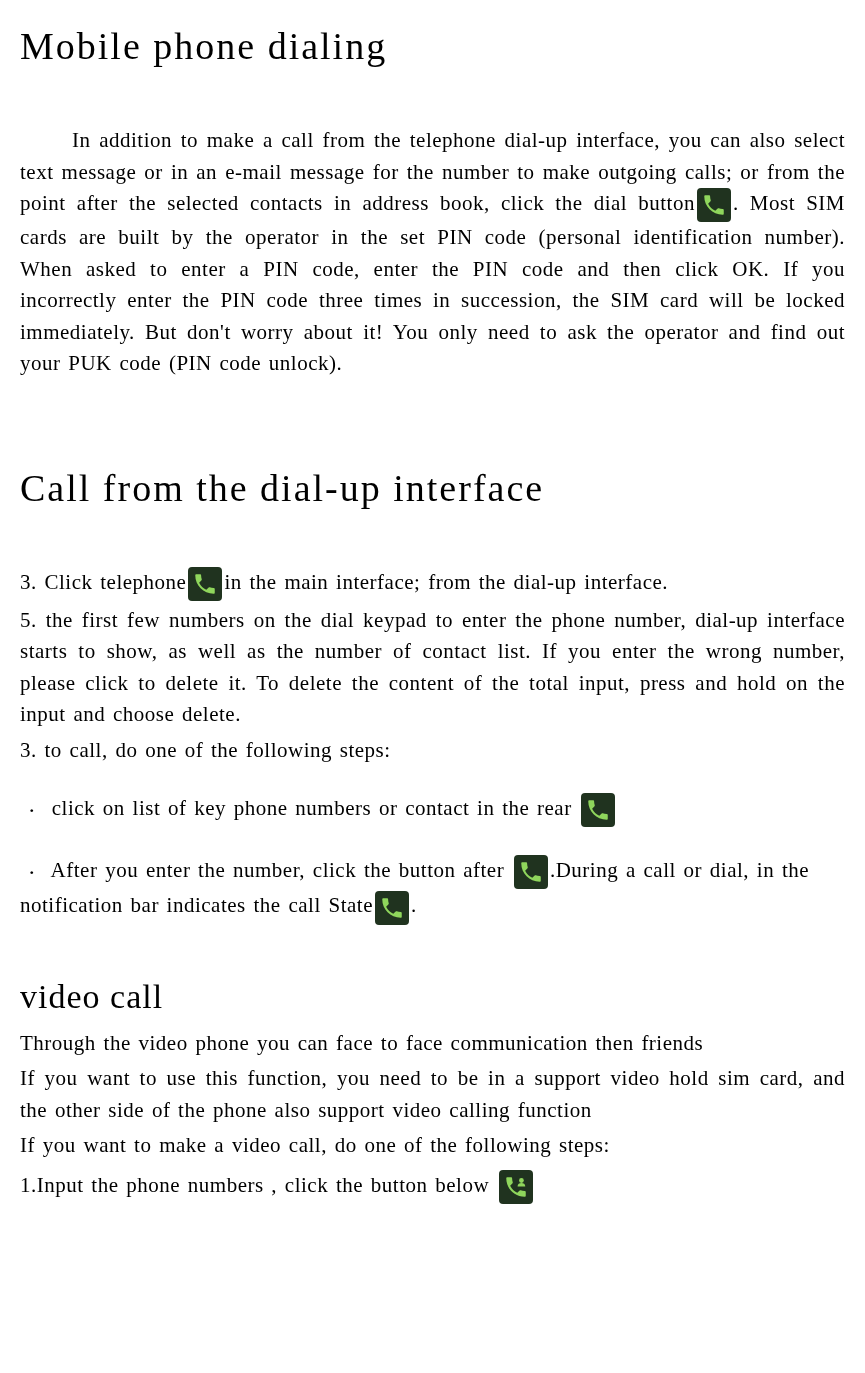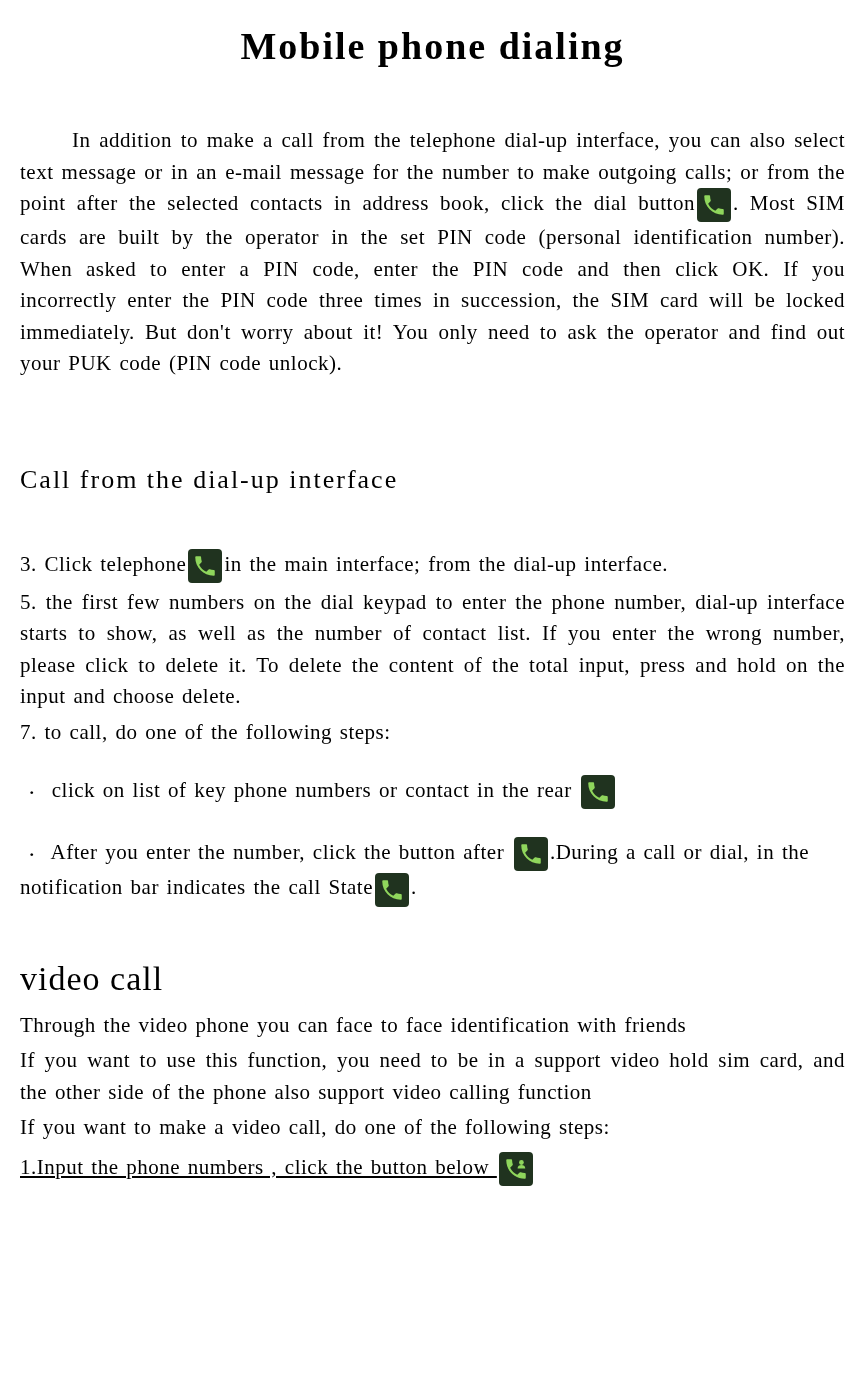--- a/index.html
+++ b/index.html
@@ -6,27 +6,26 @@
     margin: 0;
     padding: 18px 20px;
     font-family: "SimSun", "NSimSun", "FangSong", serif;
     font-size: 21px;
     color: #000;
     width: 825px;
     line-height: 1.5;
   }
   .h1 {
     font-size: 38px;
-    font-weight: bold;
+    font-weight: normal;
     margin: 0 0 50px 0;
     letter-spacing: 2px;
-    text-align: center;
   }
   .h2 {
-    font-size: 26px;
+    font-size: 38px;
     font-weight: normal;
     margin: 40px 0 50px 0;
     letter-spacing: 2px;
   }
   .h3 {
     font-size: 34px;
     font-weight: normal;
     margin: 46px 0 6px 0;
     letter-spacing: 1px;
   }
@@ -68,21 +67,21 @@
   }
   .icon svg {
     position: absolute;
     top: 4px;
     left: 4px;
     width: 26px;
     height: 26px;
   }
   .handset { fill: #8fd65c; }
   .video-person { fill: #8fd65c; }
-  .spaced-top { margin-top: 8px; text-decoration: underline; }
+  .spaced-top { margin-top: 8px; }
   .gap-lg { height: 36px; }
 </style>
 </head>
 <body>
 
 <div class="h1">Mobile phone dialing</div>
 
 <div class="para indent">
   <span>In addition to make a call from the telephone dial-up interface, you can also select text message or in an e-mail message for the number to make outgoing calls; or from the point after the selected contacts in address book, click the dial button</span><span class="icon"><svg viewBox="0 0 24 24">
         <path class="handset" d="M6.6 10.8c1.4 2.8 3.8 5.2 6.6 6.6l2.2-2.2c.3-.3.7-.4 1-.2 1.1.4 2.3.6 3.6.6.6 0 1 .4 1 1V20c0 .6-.4 1-1 1C10.6 21 3 13.4 3 4c0-.6.4-1 1-1h3.4c.6 0 1 .4 1 1 0 1.3.2 2.5.6 3.6.1.3 0 .7-.2 1l-2.2 2.2z"></path>
@@ -94,41 +93,41 @@
 <div class="h2">Call from the dial-up interface</div>
 
 <div class="line">
   <span>3. Click telephone</span><span class="icon"><svg viewBox="0 0 24 24">
         <path class="handset" d="M6.6 10.8c1.4 2.8 3.8 5.2 6.6 6.6l2.2-2.2c.3-.3.7-.4 1-.2 1.1.4 2.3.6 3.6.6.6 0 1 .4 1 1V20c0 .6-.4 1-1 1C10.6 21 3 13.4 3 4c0-.6.4-1 1-1h3.4c.6 0 1 .4 1 1 0 1.3.2 2.5.6 3.6.1.3 0 .7-.2 1l-2.2 2.2z"></path>
       </svg></span><span>in the main interface; from the dial-up interface.</span>
 </div>
 
 <div class="para">5. the first few numbers on the dial keypad to enter the phone number, dial-up interface starts to show, as well as the number of contact list. If you enter the wrong number, please click to delete it. To delete the content of the total input, press and hold on the input and choose delete.</div>
 
-<div class="line">7. to call, do one of the following steps:</div>
+<div class="line">3. to call, do one of the following steps:</div>
 
 <div class="bullet-row">
   <span class="dot">·</span>
   <span>click on list of key phone numbers or contact in the rear </span><span class="icon"><svg viewBox="0 0 24 24">
         <path class="handset" d="M6.6 10.8c1.4 2.8 3.8 5.2 6.6 6.6l2.2-2.2c.3-.3.7-.4 1-.2 1.1.4 2.3.6 3.6.6.6 0 1 .4 1 1V20c0 .6-.4 1-1 1C10.6 21 3 13.4 3 4c0-.6.4-1 1-1h3.4c.6 0 1 .4 1 1 0 1.3.2 2.5.6 3.6.1.3 0 .7-.2 1l-2.2 2.2z"></path>
       </svg></span>
 </div>
 
 <div class="bullet-row">
   <span class="dot">·</span>
   <span>After you enter the number, click the button after </span><span class="icon"><svg viewBox="0 0 24 24">
         <path class="handset" d="M6.6 10.8c1.4 2.8 3.8 5.2 6.6 6.6l2.2-2.2c.3-.3.7-.4 1-.2 1.1.4 2.3.6 3.6.6.6 0 1 .4 1 1V20c0 .6-.4 1-1 1C10.6 21 3 13.4 3 4c0-.6.4-1 1-1h3.4c.6 0 1 .4 1 1 0 1.3.2 2.5.6 3.6.1.3 0 .7-.2 1l-2.2 2.2z"></path>
       </svg></span><span>.During a call or dial, in the notification bar indicates the call State</span><span class="icon"><svg viewBox="0 0 24 24">
         <path class="handset" d="M6.6 10.8c1.4 2.8 3.8 5.2 6.6 6.6l2.2-2.2c.3-.3.7-.4 1-.2 1.1.4 2.3.6 3.6.6.6 0 1 .4 1 1V20c0 .6-.4 1-1 1C10.6 21 3 13.4 3 4c0-.6.4-1 1-1h3.4c.6 0 1 .4 1 1 0 1.3.2 2.5.6 3.6.1.3 0 .7-.2 1l-2.2 2.2z"></path>
       </svg></span><span>.</span>
 </div>
 
 <div class="h3">video call</div>
 
-<div class="para">Through the video phone you can face to face identification with friends</div>
+<div class="para">Through the video phone you can face to face communication then friends</div>
 <div class="para">If you want to use this function, you need to be in a support video hold sim card, and the other side of the phone also support video calling function</div>
 <div class="para">If you want to make a video call, do one of the following steps:</div>
 
 <div class="line spaced-top">
   <span>1.Input  the phone numbers , click the button below </span><span class="icon"><svg viewBox="0 0 24 24">
         <path class="video-person" d="M6.6 10.8c1.4 2.8 3.8 5.2 6.6 6.6l2.2-2.2c.3-.3.7-.4 1-.2 1.1.4 2.3.6 3.6.6.6 0 1 .4 1 1V20c0 .6-.4 1-1 1C10.6 21 3 13.4 3 4c0-.6.4-1 1-1h3.4c.6 0 1 .4 1 1 0 1.3.2 2.5.6 3.6.1.3 0 .7-.2 1l-2.2 2.2z"></path>
         <circle class="video-person" cx="17" cy="6" r="2.2"></circle>
         <path class="video-person" d="M13.5 11c0-1.6 1.6-2.6 3.5-2.6s3.5 1 3.5 2.6v.6h-7V11z"></path>
       </svg></span>
 </div>

